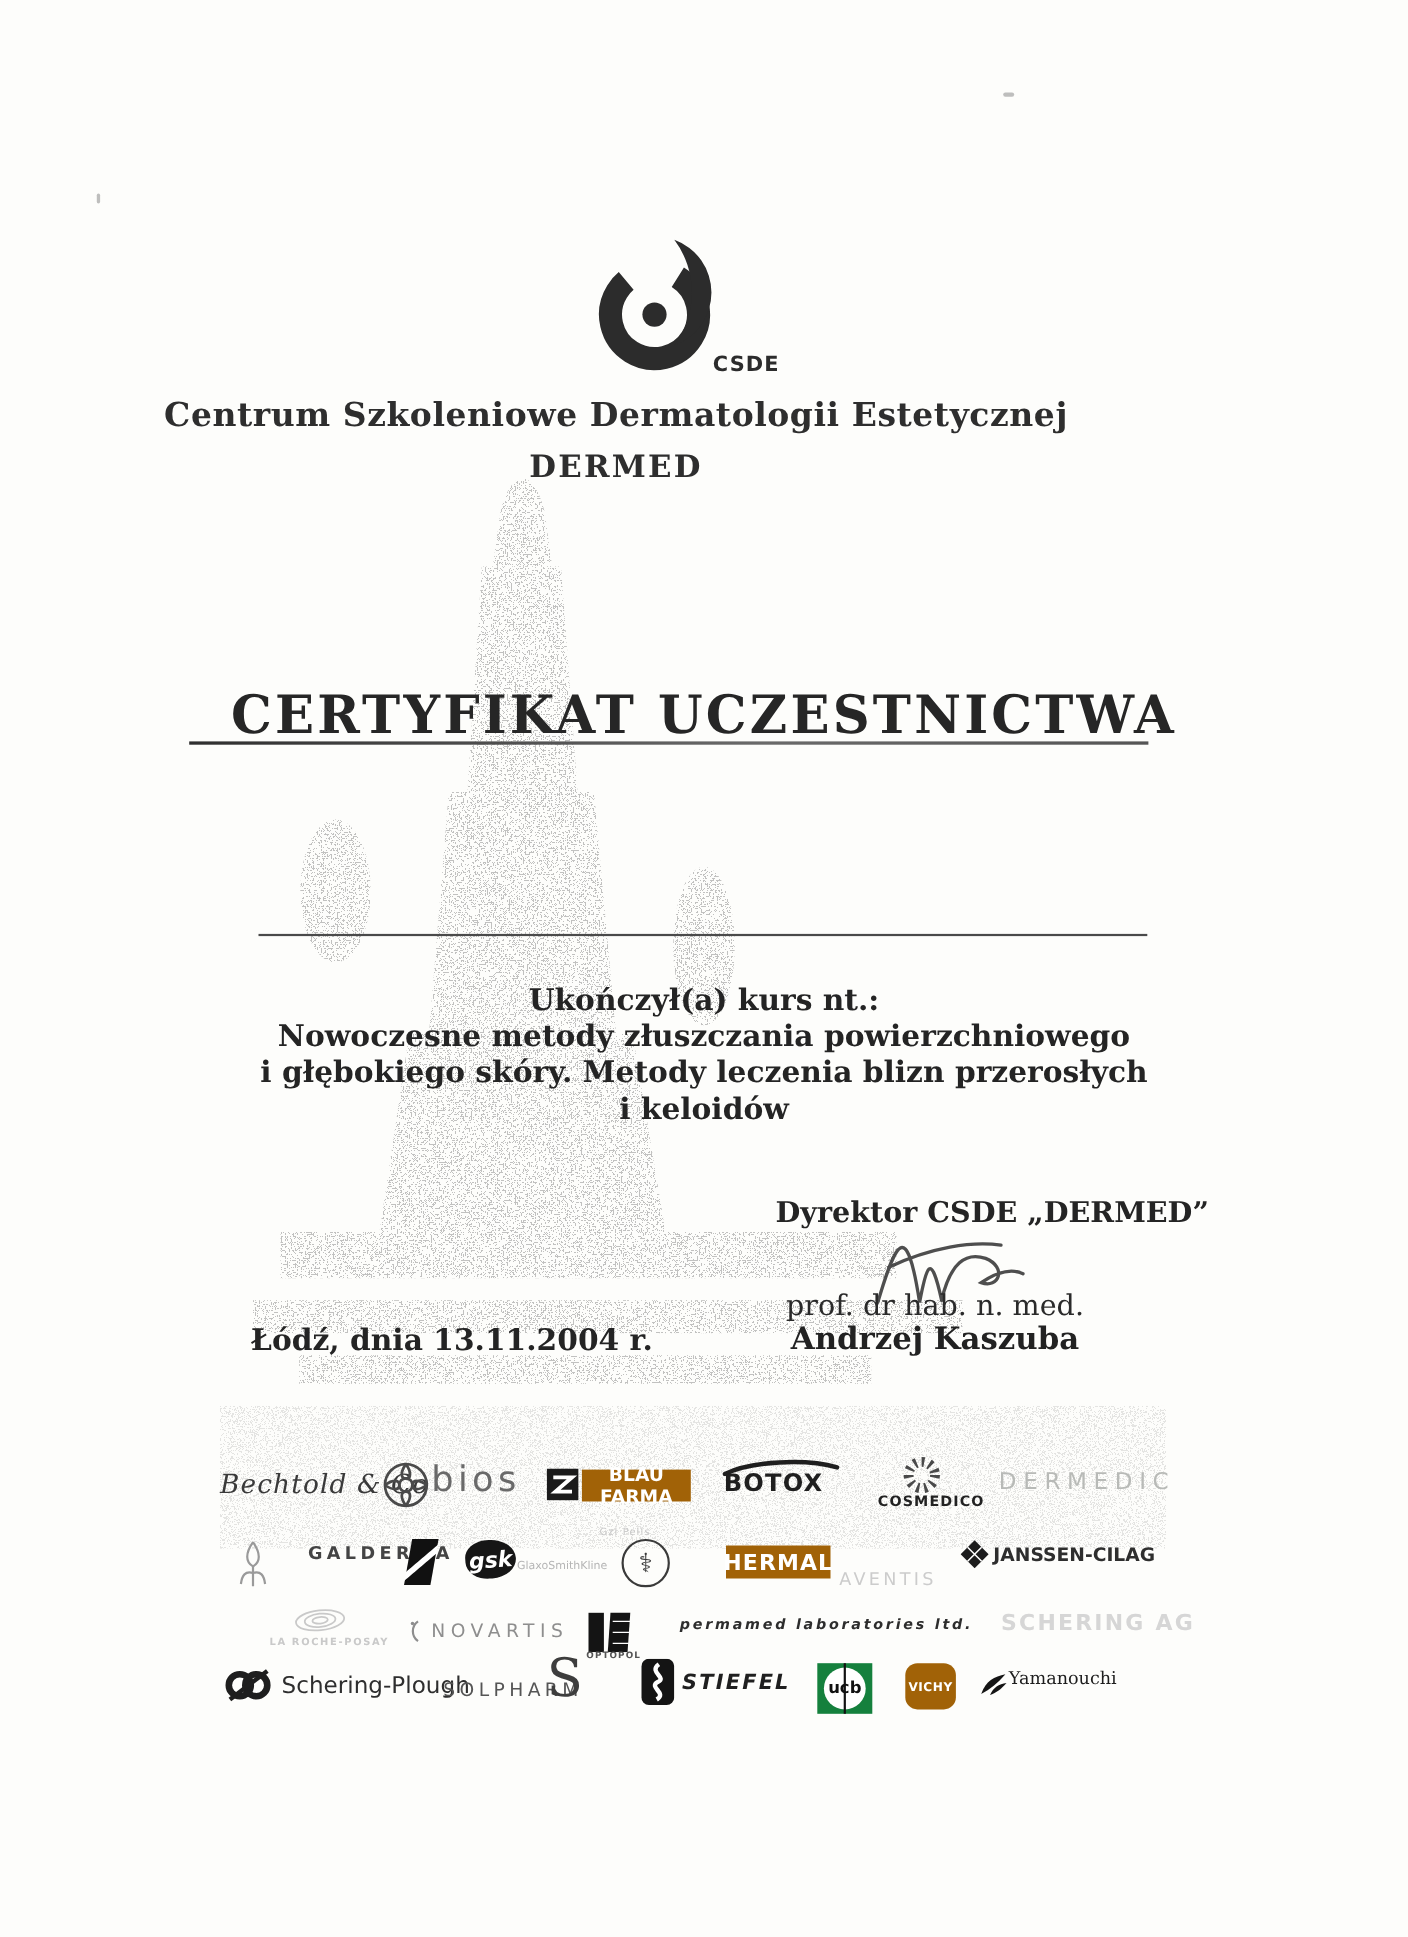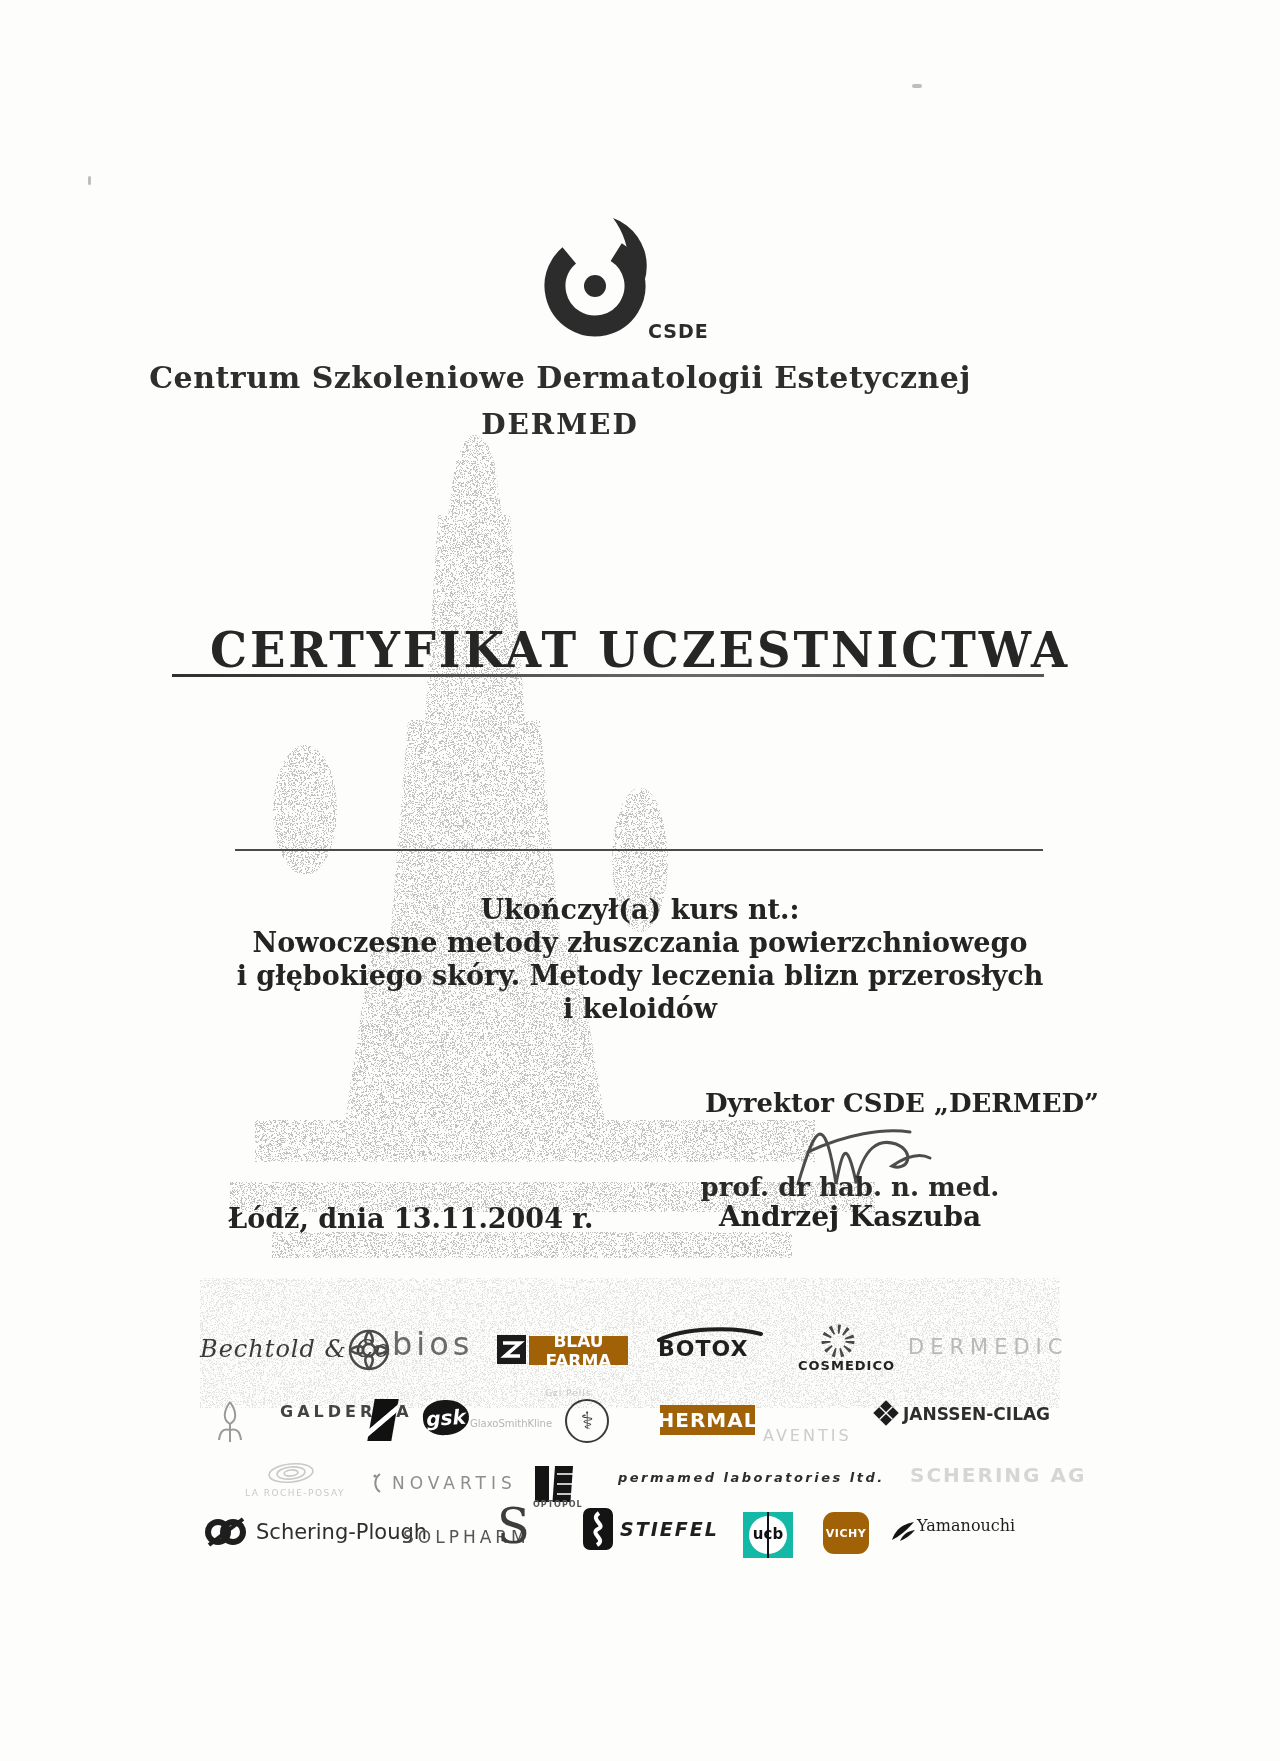--- a/index.html
+++ b/index.html
@@ -14,21 +14,21 @@
   
   .title{left:140px;top:622px;width:1000px;font-size:48px;font-weight:bold;letter-spacing:3px;color:#262626;transform:scaleX(.97);}
   .title-rule{left:172px;top:674px;width:872px;height:3px;background:linear-gradient(90deg,#2f2f2f,#6a6a6a 60%,#555);}
   
   .recipient{left:140px;top:796px;width:1000px;font-size:36px;font-weight:bold;letter-spacing:1px;color:#252525;}
   .name-rule{left:235px;top:849px;width:808px;height:2px;background:#4a4a4a;}
   
   .course{left:140px;top:893px;width:1000px;font-size:27px;font-weight:bold;line-height:33px;color:#242424;}
   
   .role{left:702px;top:1088px;width:400px;font-size:26px;font-weight:bold;color:#242424;}
-  .credentials{left:640px;top:1172px;width:420px;font-size:26px;font-weight:bold;color:#2a2a2a;}
+  .credentials{left:640px;top:1172px;width:420px;font-size:26px;font-weight:normal;color:#2a2a2a;}
   .signer{left:640px;top:1200px;width:420px;font-size:28px;font-weight:bold;color:#222;}
   .place-date{left:228px;top:1203px;font-size:27px;font-weight:bold;color:#242424;}
   
   .sans{font-family:"DejaVu Sans",sans-serif;}
   .blackbox{background:#a16207;color:#fff;display:flex;align-items:center;justify-content:center;text-align:center;}
   .faint{color:#c9c9c9;}
   
   .mark{position:absolute;background:#8a8a8a;border-radius:2px;opacity:.55;}
 </style>
 </head>
@@ -165,21 +165,21 @@
   </svg>
   <div class="abs sans" style="left:903px;top:1404px;font-size:17px;font-weight:bold;color:#2e2e2e;">JANSSEN-CILAG</div>
 
   <svg class="abs" style="left:266px;top:1460px;" width="50" height="26" viewBox="0 0 50 26">
     <g fill="none" stroke="#c9c9c9" stroke-width="1.6">
       <ellipse cx="25" cy="13" rx="22" ry="9" transform="rotate(-6 25 13)"></ellipse>
       <ellipse cx="25" cy="13" rx="14" ry="6" transform="rotate(-6 25 13)"></ellipse>
       <ellipse cx="25" cy="13" rx="7" ry="3" transform="rotate(-6 25 13)"></ellipse>
     </g>
   </svg>
-  <div class="abs sans faint" style="left:245px;top:1488px;font-size:9px;letter-spacing:1.5px;">LA ROCHE-POSAY</div>
+  <div class="abs sans faint" style="left:245px;top:1488px;font-size:9px;letter-spacing:1.5px;font-weight:bold;">LA ROCHE-POSAY</div>
 
   <svg class="abs" style="left:366px;top:1472px;" width="20" height="22" viewBox="0 0 20 22">
     <path d="M14,2 A11,11 0 0 0 14,20" fill="none" stroke="#8e8e8e" stroke-width="2"></path>
     <circle cx="9" cy="4" r="1.6" fill="#8e8e8e"></circle>
   </svg>
   <div class="abs sans" style="left:392px;top:1473px;font-size:17px;letter-spacing:5px;color:#8e8e8e;">NOVARTIS</div>
 
   <svg class="abs" style="left:533px;top:1466px;" width="44" height="36" viewBox="0 0 44 36">
     <rect x="2" y="0" width="14" height="36" fill="#141414"></rect>
     <rect x="22" y="0" width="18" height="36" fill="#141414" transform="skewX(-4)"></rect>
@@ -200,21 +200,21 @@
 
   <div class="abs sans" style="left:403px;top:1527px;font-size:17px;letter-spacing:4px;color:#555;">SOLPHARM</div>
   <div class="abs" style="left:497px;top:1498px;font-size:48px;color:#3d3d3d;font-weight:normal;">S</div>
 
   <svg class="abs" style="left:583px;top:1508px;" width="30" height="42" viewBox="0 0 30 42">
     <rect width="30" height="42" rx="7" fill="#141414"></rect>
     <path d="M16,5 C6,12 24,17 15,21 C6,26 24,31 14,37" fill="none" stroke="#fff" stroke-width="4"></path>
   </svg>
   <div class="abs sans" style="left:620px;top:1518px;font-size:19px;font-weight:bold;font-style:italic;letter-spacing:2px;color:#1f1f1f;">STIEFEL</div>
 
-  <div class="abs" style="left:743px;top:1512px;width:50px;height:46px;background:#14b8a6;">
+  <div class="abs" style="left:743px;top:1512px;width:50px;height:46px;background:#15803d;">
     <div class="abs" style="left:6px;top:4px;width:38px;height:38px;background:#fff;border-radius:50%;"></div>
     <div class="abs" style="left:24px;top:0;width:2px;height:46px;background:#121212;"></div>
     <div class="abs sans" style="left:0;top:13px;width:50px;text-align:center;font-size:15px;font-weight:bold;color:#111;">ucb</div>
   </div>
 
   <div class="abs blackbox sans" style="left:823px;top:1512px;width:46px;height:42px;font-size:11px;font-weight:bold;letter-spacing:.5px;border-radius:11px;">VICHY</div>
 
   <svg class="abs" style="left:890px;top:1520px;" width="26" height="22" viewBox="0 0 26 22">
     <path d="M2,20 C6,8 14,4 24,2 C17,10 10,16 2,20 Z" fill="#151515"></path>
     <path d="M10,21 C13,14 18,11 25,10 C20,16 15,19 10,21 Z" fill="#151515"></path>

